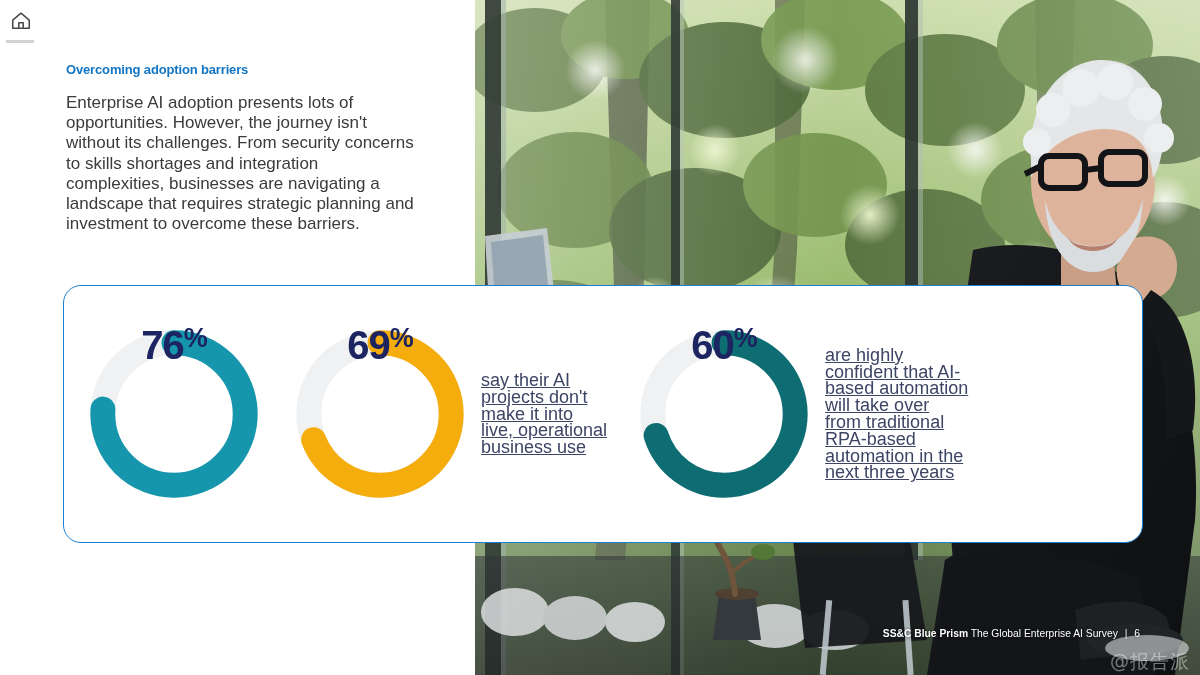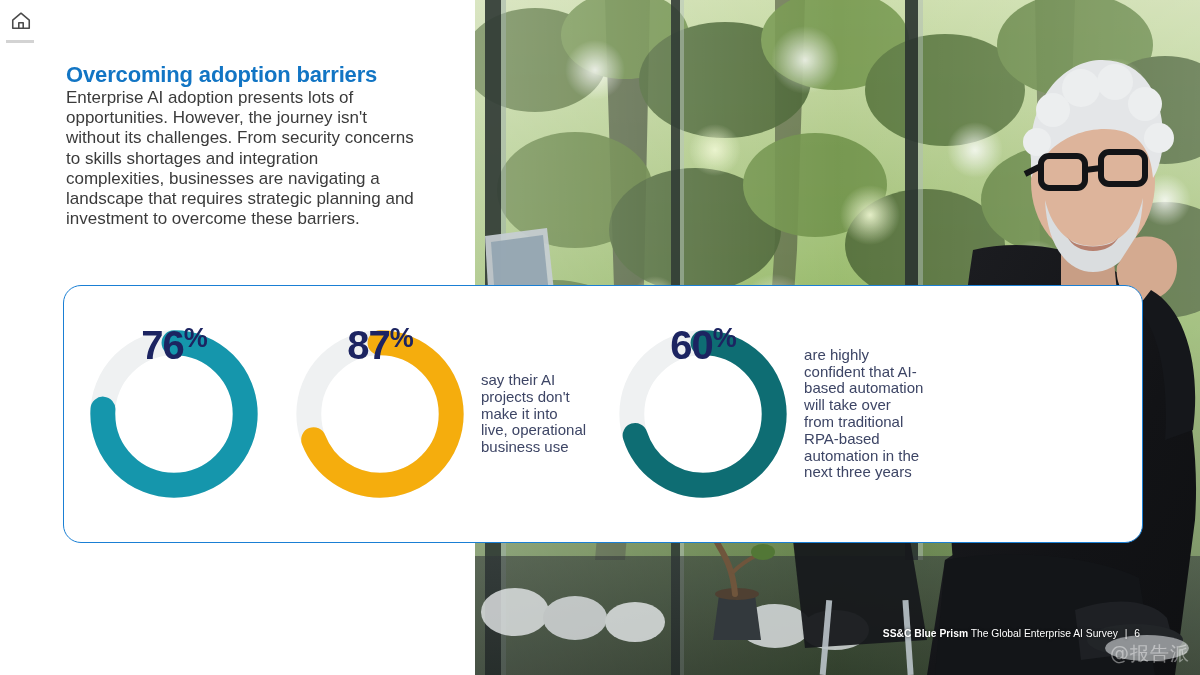--- a/index.html
+++ b/index.html
@@ -28,22 +28,22 @@
     position:absolute; left:475px; top:0; width:725px; height:675px;
     overflow:hidden; z-index:5;
   }
   #photo svg { display:block; width:725px; height:675px; }
 
   
   #text-col {
     position:absolute; left:66px; top:62px; width:350px; z-index:20;
   }
   #headline {
-    font-size:22px; font-weight:bold; color:#1275c4;
-    letter-spacing:-0.15px; margin-bottom:0;
+    font-size:13px; font-weight:bold; color:#1275c4;
+    letter-spacing:-0.15px; margin-bottom:16px;
   }
   #body-copy {
     font-size:17px; line-height:20.2px; color:#3b3b3b;
   }
 
   
   #stats-card {
     position:absolute; left:63px; top:285px; width:1080px; height:258px;
     background:#ffffff; border:1.6px solid #1a7fd4; border-radius:18px;
     z-index:30; display:flex; align-items:center;
@@ -57,37 +57,37 @@
   .donut { position:relative; width:178px; height:178px; flex:0 0 auto; }
   .donut svg { display:block; width:178px; height:178px; }
   .donut-val {
     position:absolute; left:0; top:0; width:178px; height:178px;
     display:flex; align-items:flex-start; justify-content:center;
     font-size:40px; font-weight:bold; color:#1c2461; letter-spacing:-1px;
     line-height:1;
   }
   .donut-val .pct { font-size:27px; font-weight:bold; }
   .stat-label {
-    margin-left:12px; font-size:15px; line-height:16.8px;
-    color:#3d4565; max-width:132px; white-space:pre-line;
+    margin-left:12px; font-size:18px; line-height:16.8px;
+    color:#3d4565; max-width:132px; white-space:pre-line;text-decoration:underline;
   }
   .stat-3 .stat-label { max-width:145px; }
 
   
   #footer {
     position:absolute; right:60px; bottom:36px; z-index:35;
     font-size:10.3px; color:#ffffff; white-space:nowrap;
     text-shadow:0 0 3px rgba(0,0,0,.75);
   }
   #footer .brand { font-weight:bold; }
   #footer .sep { opacity:.9; padding:0 4px; }
 
   
   #watermark {
-    position:absolute; right:10px; bottom:8px; z-index:36;
+    position:absolute; right:10px; bottom:0; z-index:36;
     font-size:19px; color:rgba(255,255,255,.42);
     font-family:"DejaVu Sans", sans-serif; letter-spacing:1px;
   }
 </style>
 </head>
 <body>
 
 <div id="slide">
 
   <div id="photo">
@@ -299,21 +299,21 @@
       </div>
     </div>
 
     <div class="stat stat-2">
       <div class="donut">
         <svg viewBox="0 0 100 100">
           <circle cx="50" cy="50" r="40" fill="none" stroke="#eff1f2" stroke-width="14"></circle>
           <circle id="arc2" cx="50" cy="50" r="40" fill="none" stroke="#f5ad0d" stroke-width="14" stroke-linecap="round" transform="rotate(-90 50 50)" stroke-dasharray="173.41591447815657 77.91149780902688"></circle>
         </svg>
         <div class="donut-val">
-          <span>87</span>
+          <span>69</span>
             <span class="pct">%</span>
         </div>
       </div>
       <div class="stat-label">say their AI
 projects don't
 make it into
 live, operational
 business use</div>
     </div>
 

